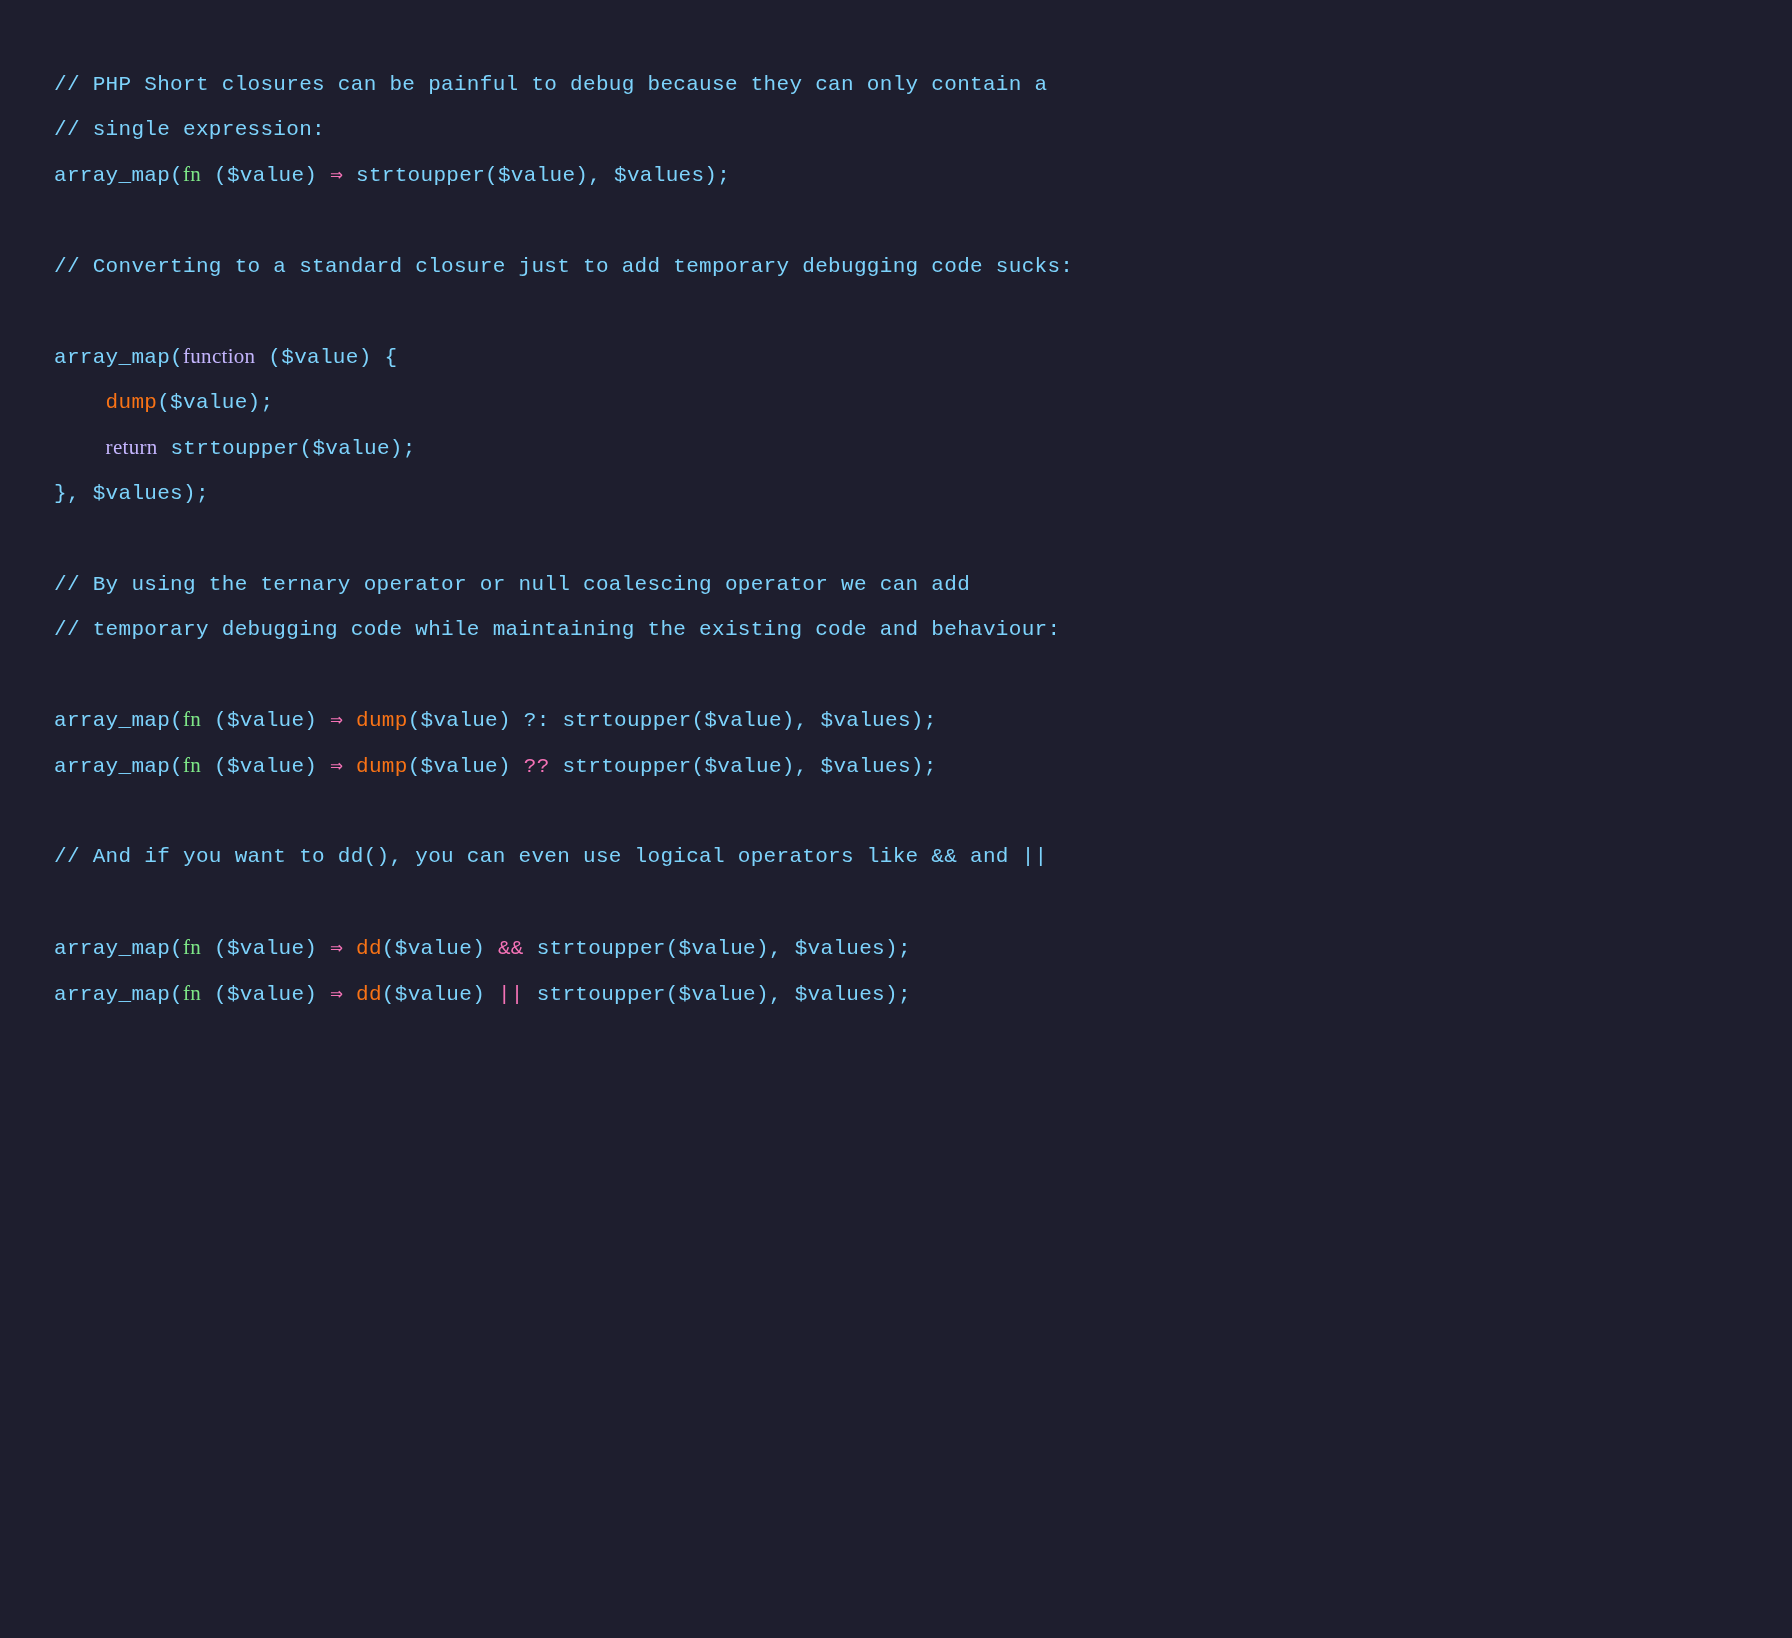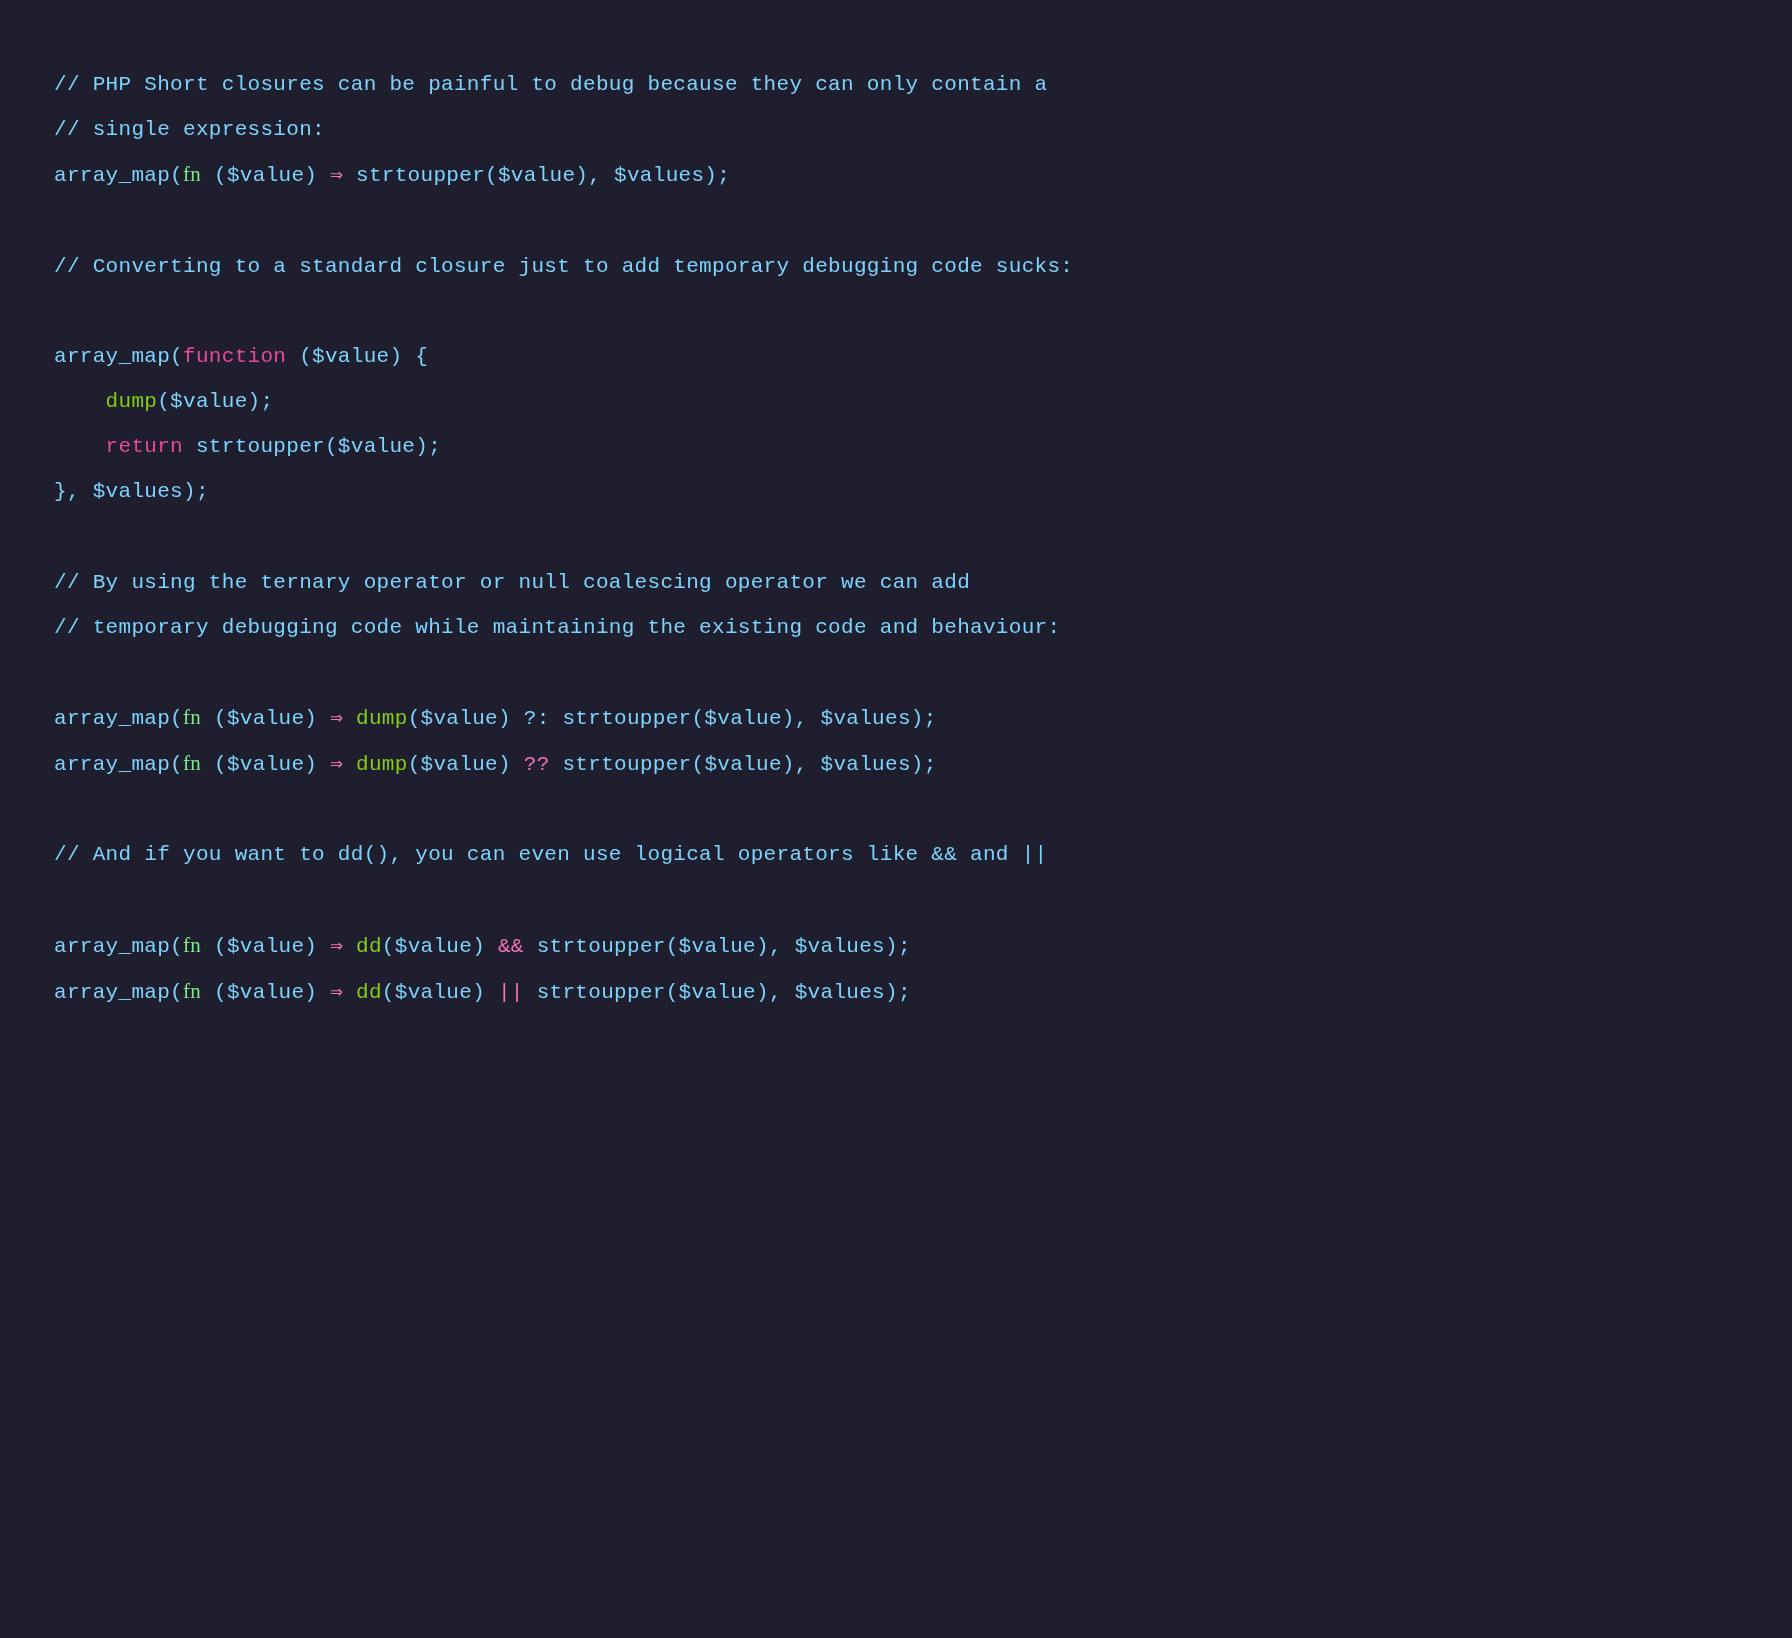--- a/index.html
+++ b/index.html
@@ -19,28 +19,29 @@
       letter-spacing: 0.3px;
     }
     pre {
       white-space: pre;
       font-family: inherit;
     }
     .tok-comment {
       color: #7dd3fc;
     }
     .tok-keyword {
-      color: #ec4899;
+      color: #c4b5fd;
+      font-family: Liberation Serif, serif;
     }
     .tok-fn {
       color: #7ee787;
       font-family: Liberation Serif, serif;
     }
     .tok-func {
-      color: #84cc16;
+      color: #f97316;
     }
     .tok-arrow {
       color: #f472b6;
     }
     .tok-operator {
       color: #f472b6;
     }
     .tok-default {
       color: #7dd3fc;
     }

